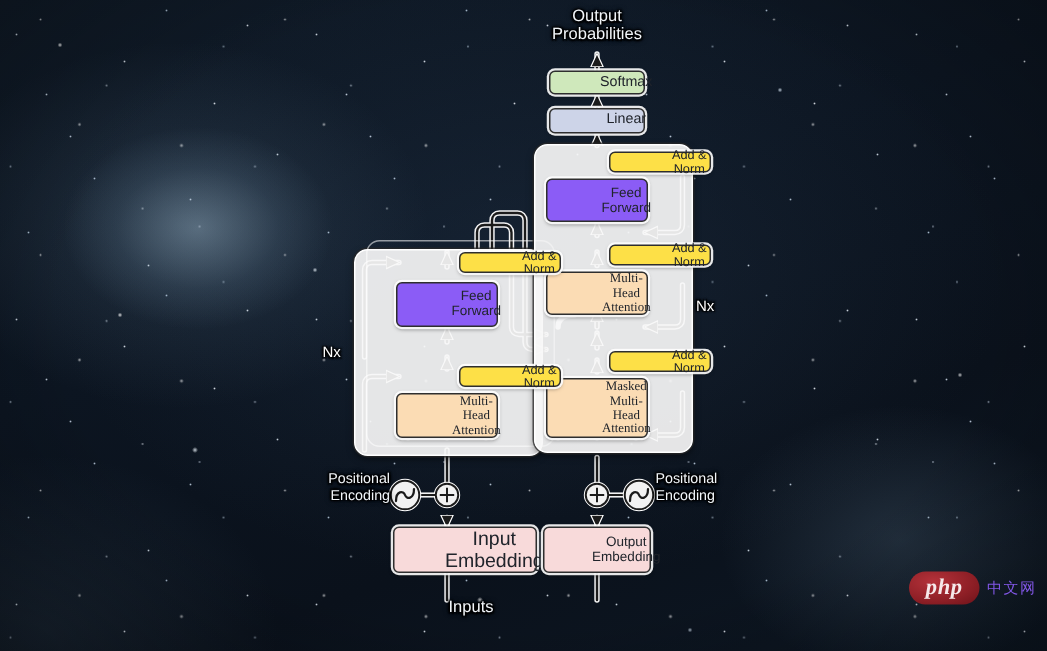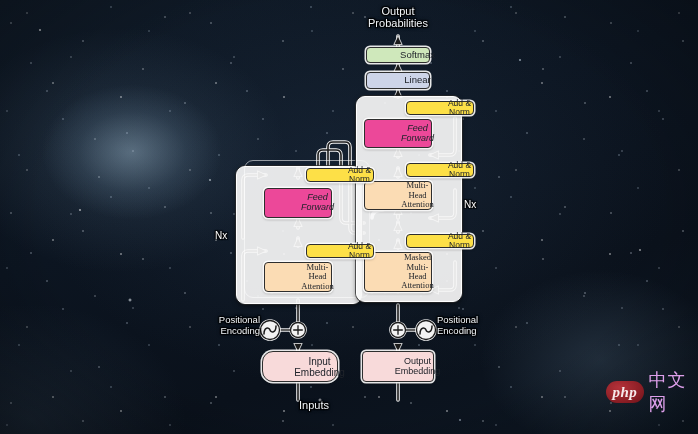--- a/index.html
+++ b/index.html
@@ -104,21 +104,21 @@
     text-align: center;
     border: 1.4px solid #2e2e2e;
     border-radius: 4px;
     color: #20242b;
     font-family: "Liberation Sans", sans-serif;
     line-height: 1.1;
     box-shadow: 0 0 0 1.5px rgba(255,255,255,0.9), 0 1px 3px rgba(0,0,0,0.55);
     padding-left: 39px;
   }
   .c-addnorm { background: #fde047; margin-left: 42px; }
-  .c-ff      { background: #ec4899; font-style: italic; }
+  .c-ff      { background: #8b5cf6; }
   .c-attn    { background: #fbdcb4; font-family: Liberation Serif, serif; }
   .c-softmax { background: #cfe8bb; }
   .c-linear  { background: #cdd4e8; }
   .c-embed   { background: #f8dada; }
 
   .panel {
     position: absolute;
     background: rgba(247,247,247,0.92);
     border: 1.6px solid #ffffff;
     border-radius: 9px;
@@ -149,22 +149,22 @@
     background: radial-gradient(ellipse at 35% 30%, #b4323a 0%, #8e1f26 60%, #6d1219 100%);
     color: #f6e9ea;
     font-family: "Liberation Serif", serif;
     font-style: italic;
     font-weight: bold;
     font-size: 15px;
     display: flex; align-items: center; justify-content: center;
     letter-spacing: 0.4px;
   }
   #wm-cn {
-    color: #f0abfc;
-    font-size: 18px;
+    color: #8b5cf6;
+    font-size: 10px;
     font-family: "DejaVu Sans", sans-serif;
     letter-spacing: 1px;
     opacity: 0.92;
   }
 </style>
 </head>
 <body>
 
 <div id="stage">
 
@@ -327,21 +327,21 @@
       <span>Forward</span>
     </div>
 
     <div class="nbox c-addnorm" style="left:264px; top:244px; width:68px; height:14px; font-size:8.5px;">Add &amp; Norm</div>
 
     <div class="nbox c-attn" style="left:264px; top:262px; width:68px; height:30px; font-size:8.6px; flex-direction:column;">
       <span>Multi-Head</span>
       <span>Attention</span>
     </div>
 
-    <div class="nbox c-embed" style="left:262px; top:351px; width:76px; height:31px; font-size:10px; flex-direction:column;border-radius:11px;">
+    <div class="nbox c-embed" style="left:262px; top:351px; width:96px; height:31px; font-size:13px; flex-direction:column;">
       <span>Input</span>
       <span>Embedding</span>
     </div>
 
     <div class="nbox c-embed" style="left:362px; top:351px; width:72px; height:31px; font-size:9px; flex-direction:column;">
       <span>Output</span>
       <span>Embedding</span>
     </div>
 
     <div class="lbl" style="left:358px; top:5px; width:80px; font-size:11px;">

